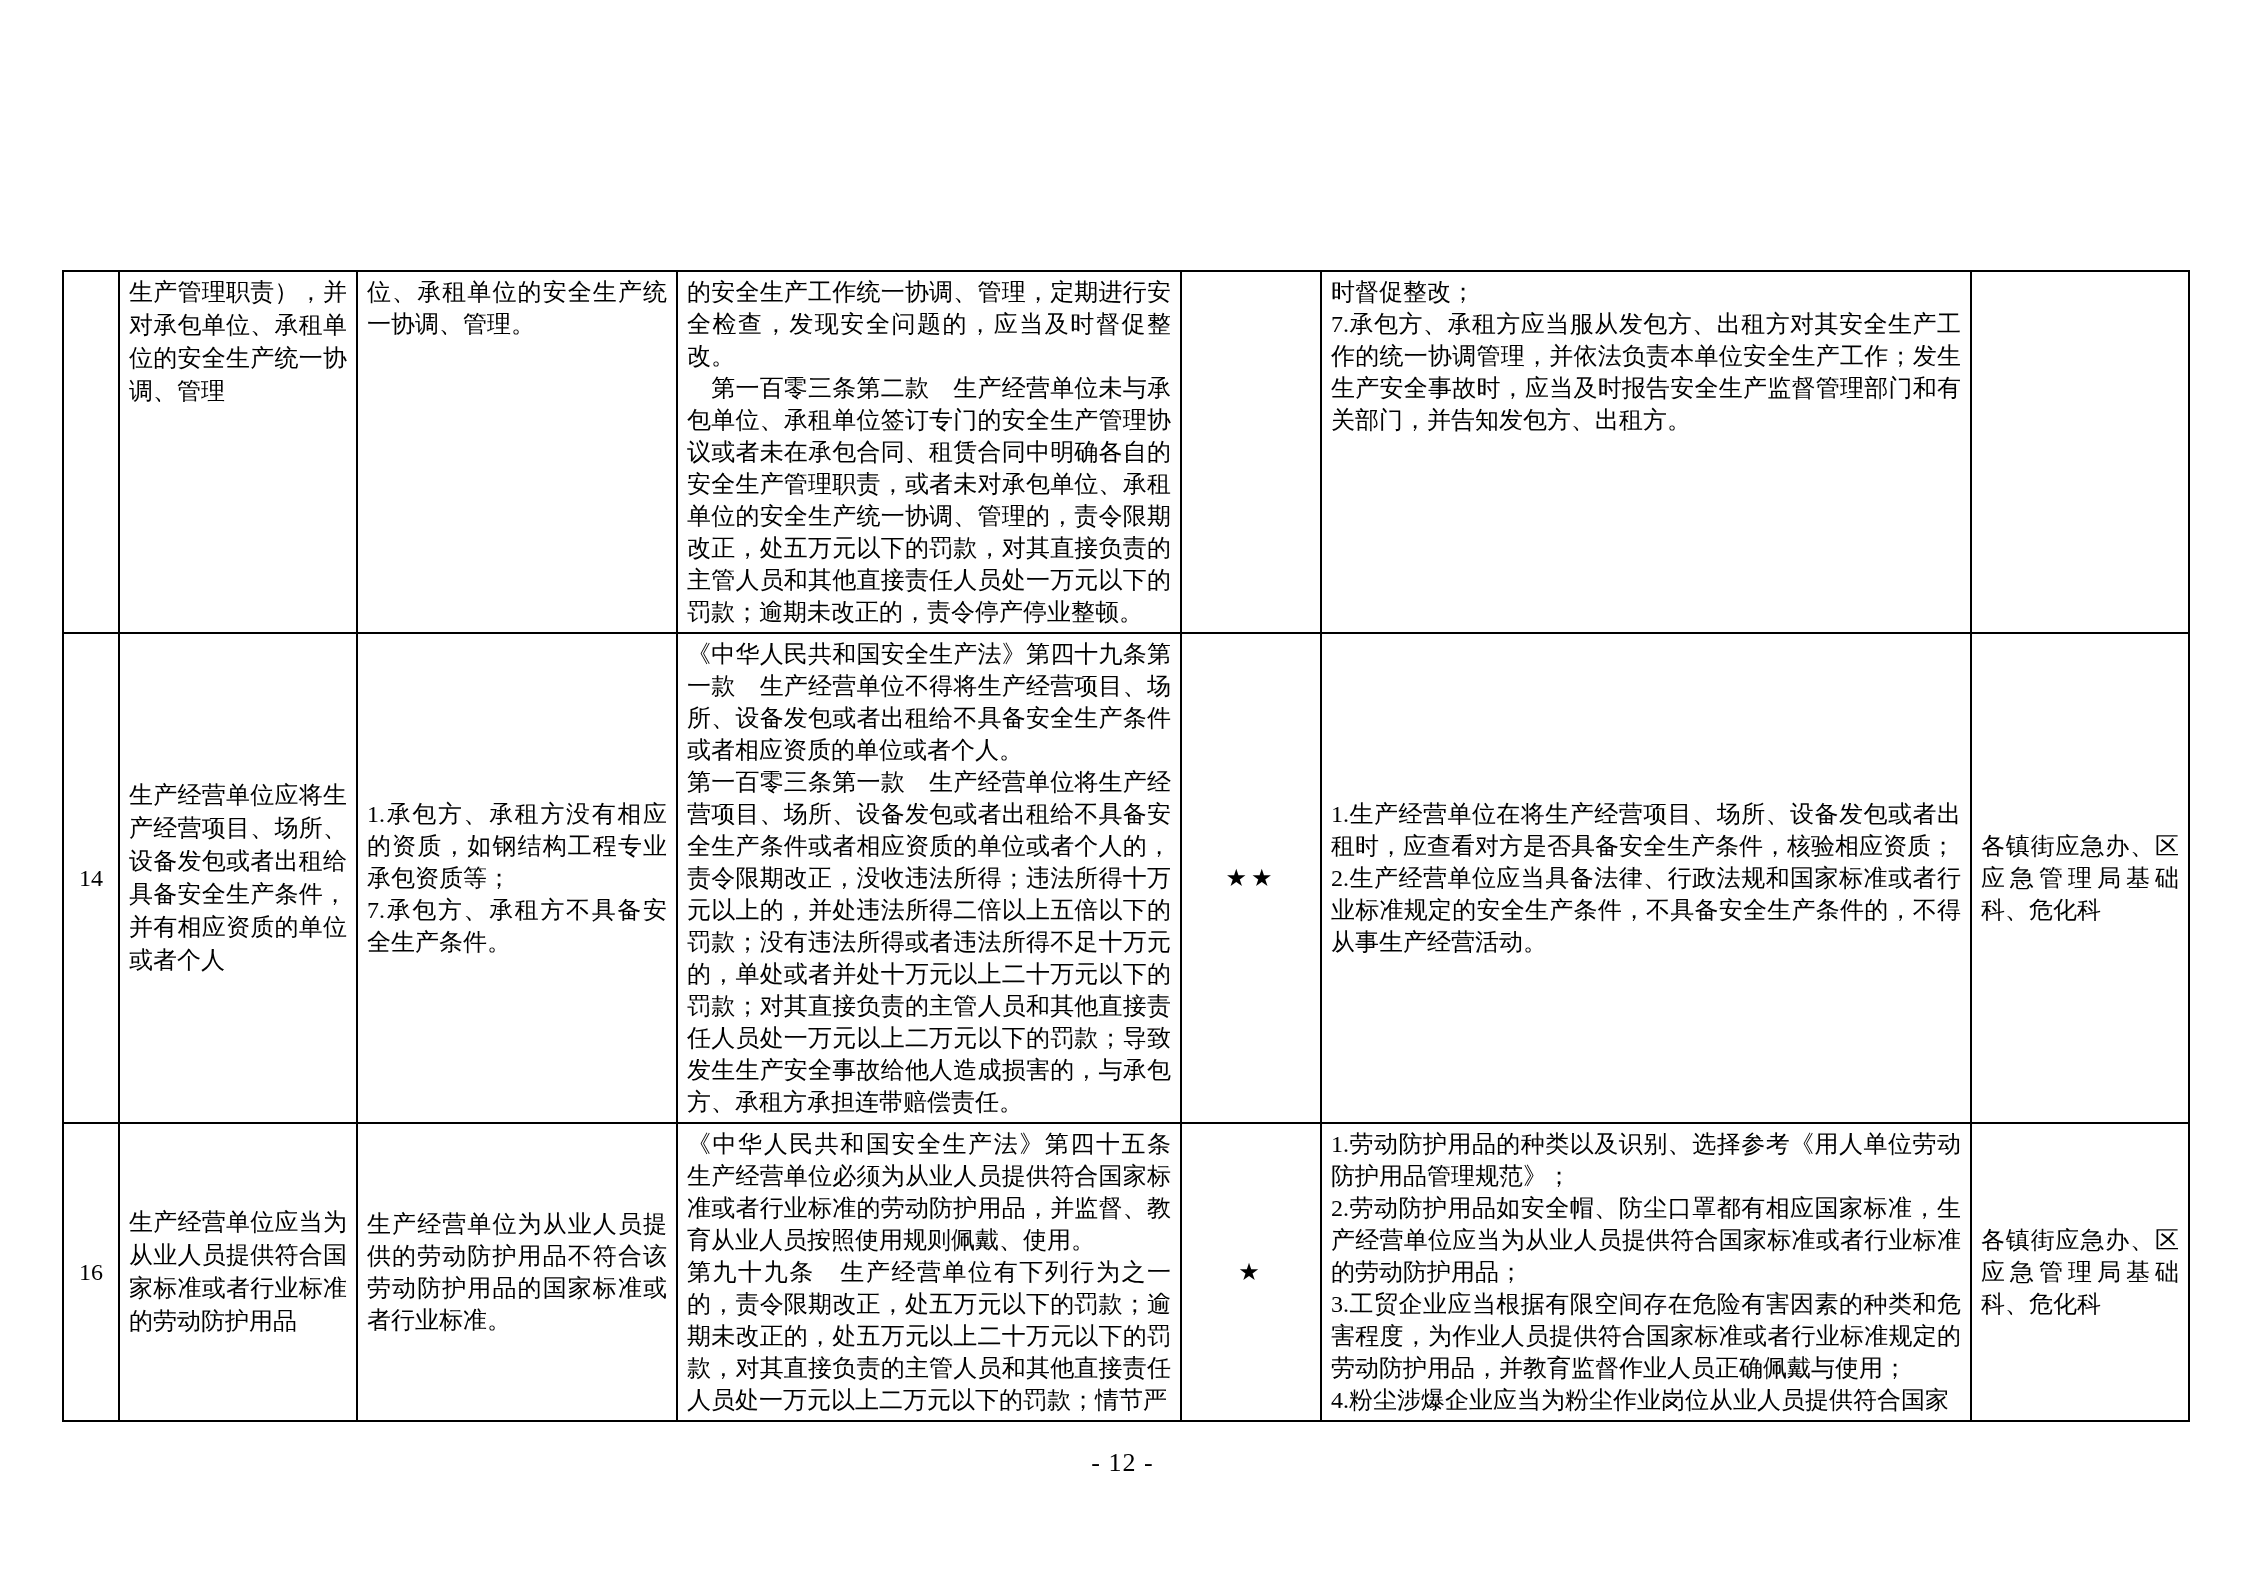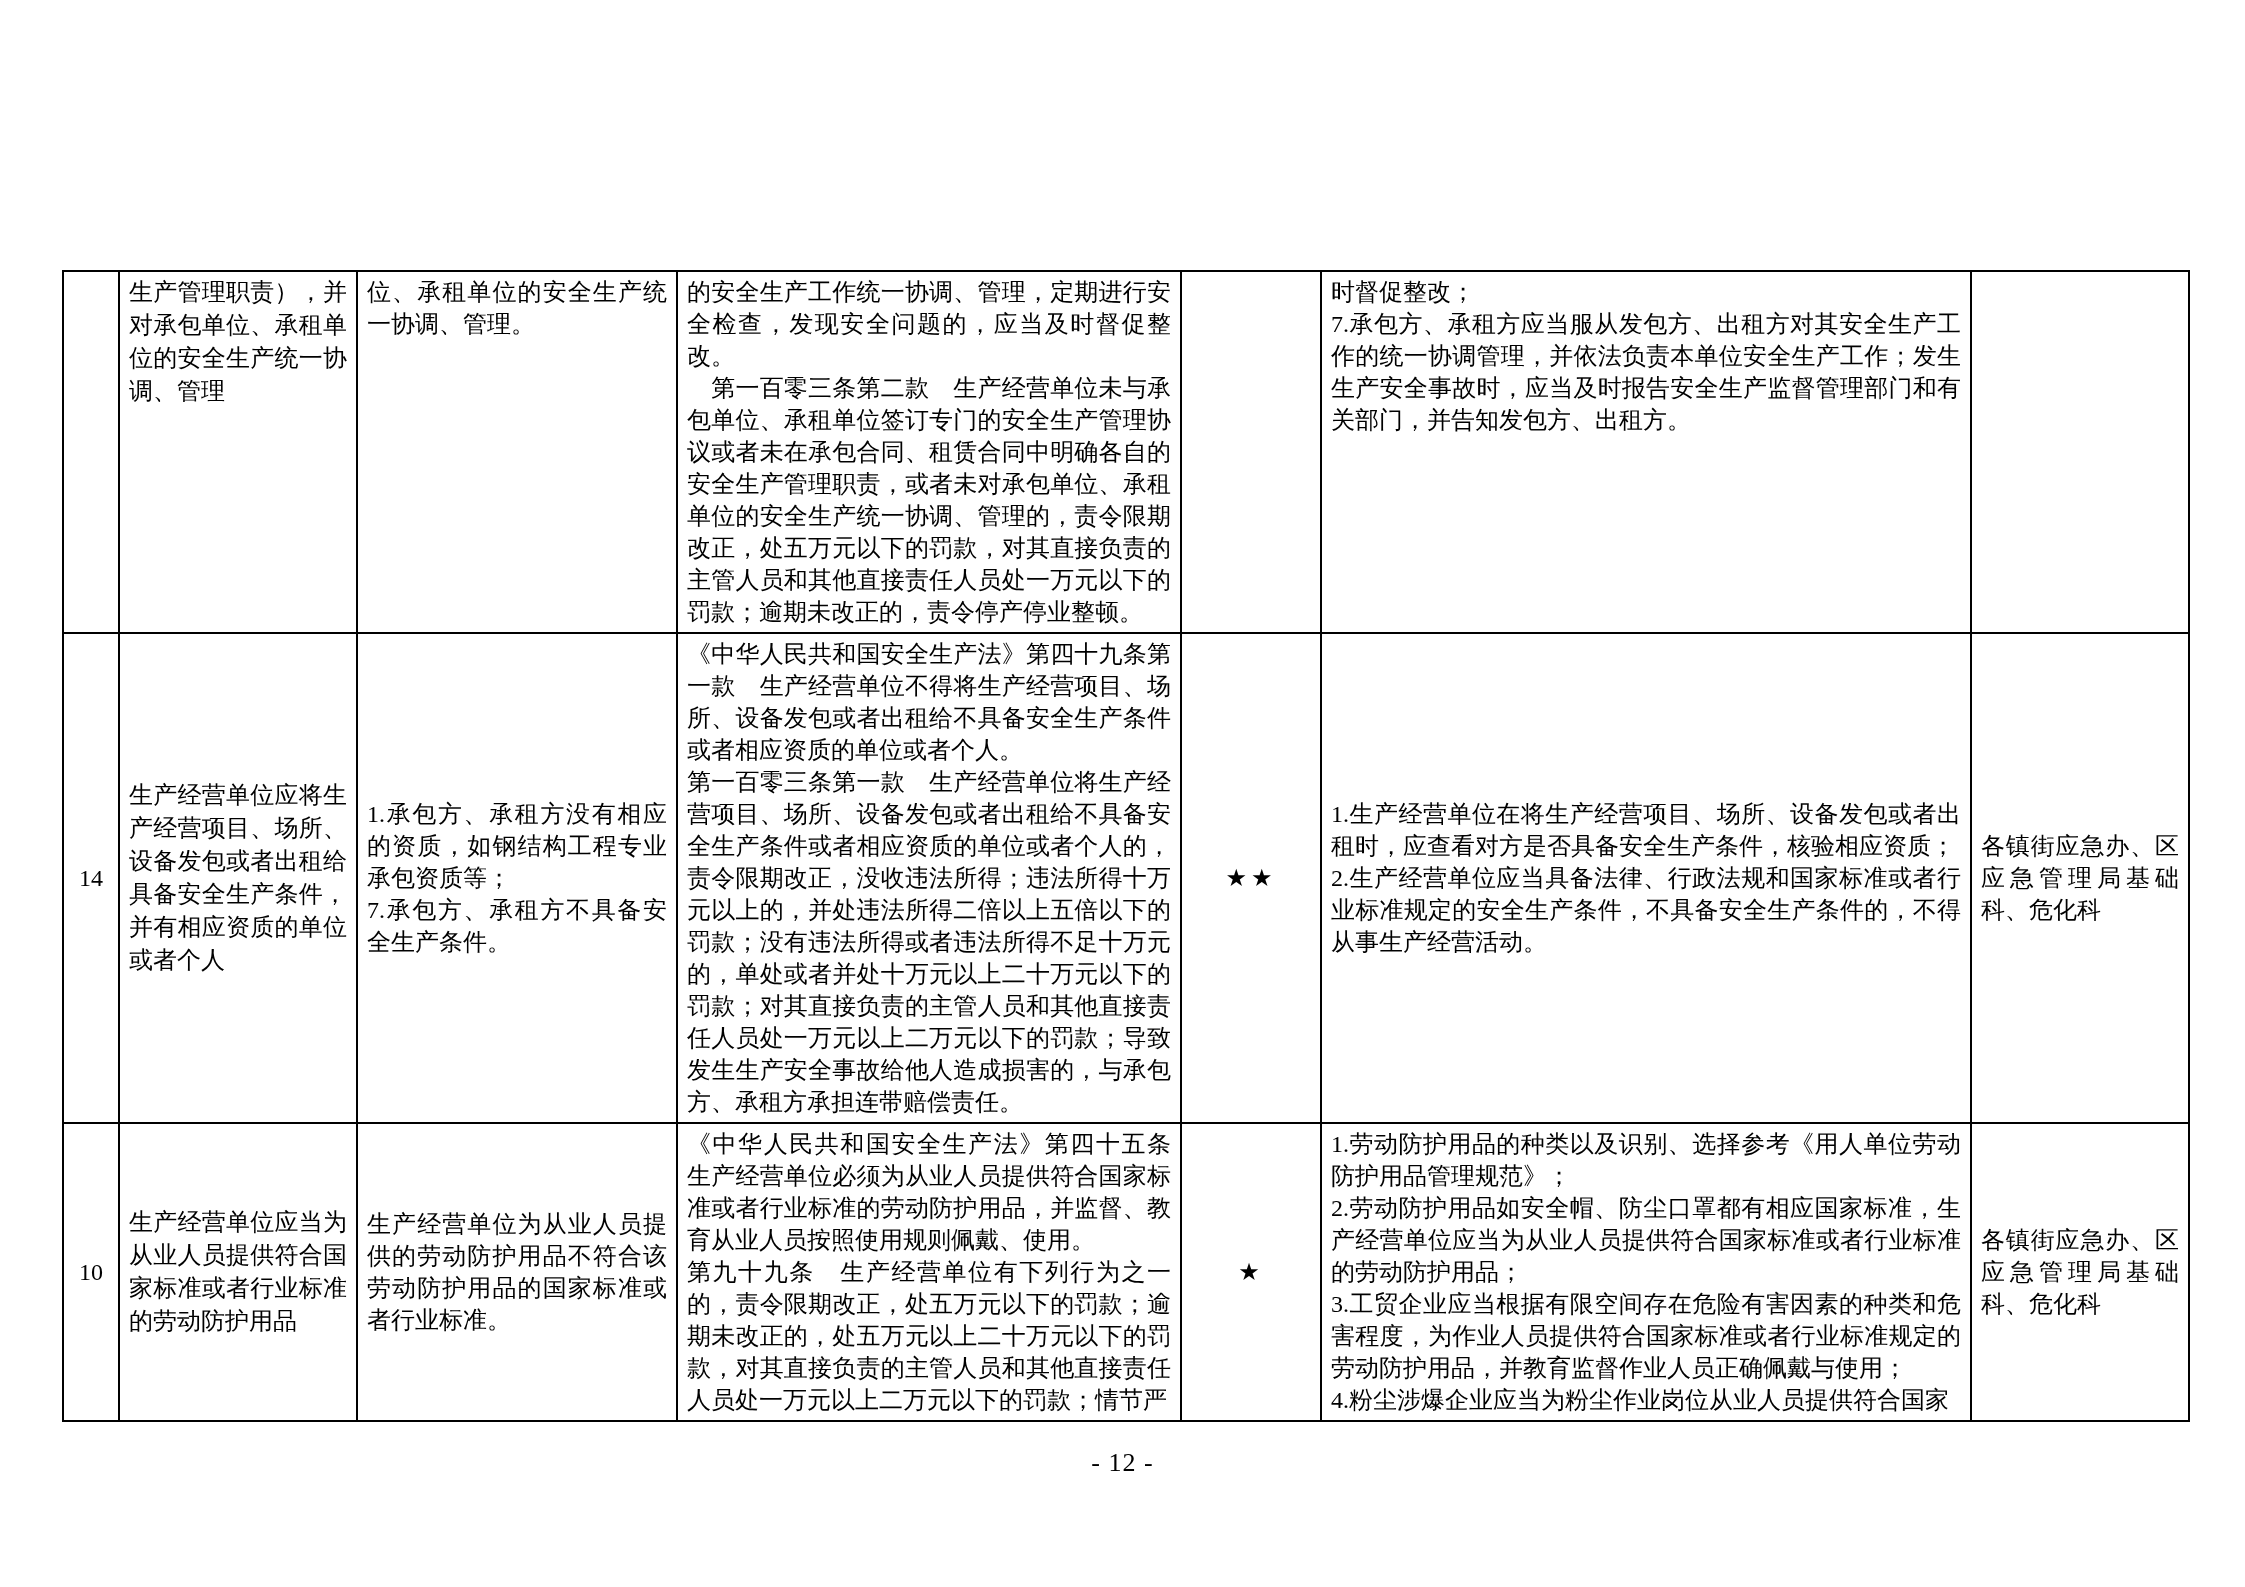--- a/index.html
+++ b/index.html
@@ -122,21 +122,21 @@
           <div class="cell">1.生产经营单位在将生产经营项目、场所、设备发包或者出租时，应查看对方是否具备安全生产条件，核验相应资质；
 2.生产经营单位应当具备法律、行政法规和国家标准或者行业标准规定的安全生产条件，不具备安全生产条件的，不得从事生产经营活动。</div>
         </td>
         <td class="dept">
           <div class="cell">各镇街应急办、区应急管理局基础科、危化科</div>
         </td>
       </tr>
 
       <tr class="row-16" style="height:290px">
         <td class="serial">
-          <div>10</div>
+          <div>16</div>
         </td>
         <td class="duty">
           <div class="cell">生产经营单位应当为从业人员提供符合国家标准或者行业标准的劳动防护用品</div>
         </td>
         <td class="violation">
           <div class="cell">生产经营单位为从业人员提供的劳动防护用品不符合该劳动防护用品的国家标准或者行业标准。</div>
         </td>
         <td class="basis">
           <div class="cell">《中华人民共和国安全生产法》第四十五条　生产经营单位必须为从业人员提供符合国家标准或者行业标准的劳动防护用品，并监督、教育从业人员按照使用规则佩戴、使用。
 第九十九条　生产经营单位有下列行为之一的，责令限期改正，处五万元以下的罚款；逾期未改正的，处五万元以上二十万元以下的罚款，对其直接负责的主管人员和其他直接责任人员处一万元以上二万元以下的罚款；情节严</div>

